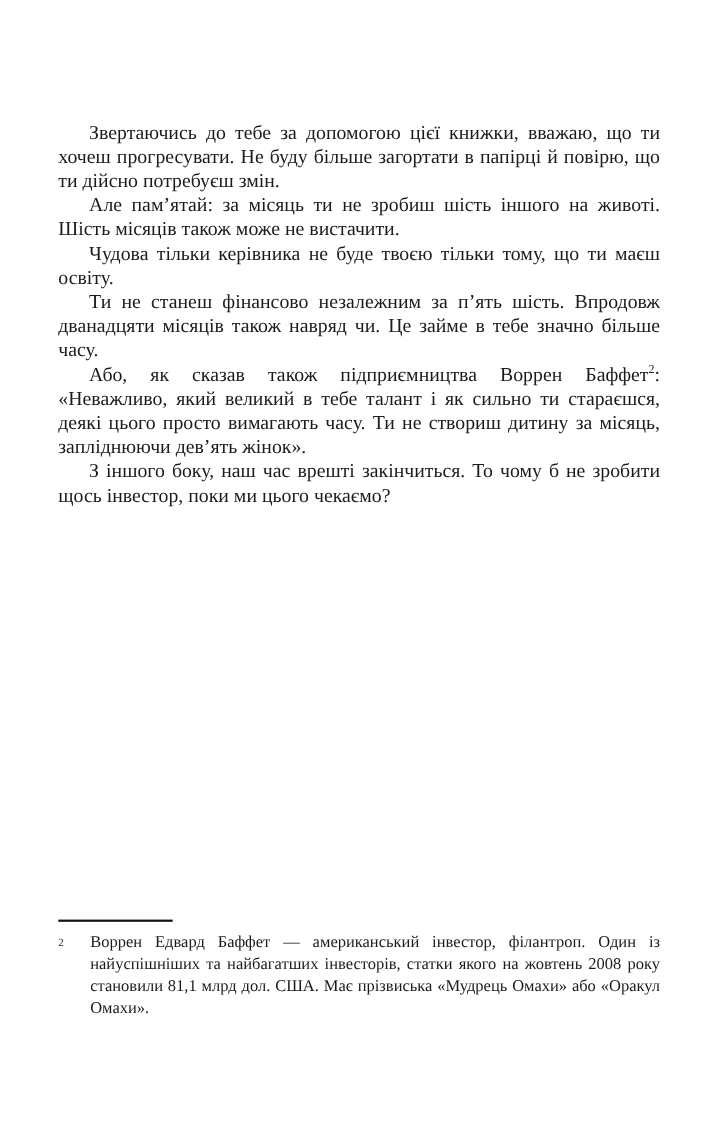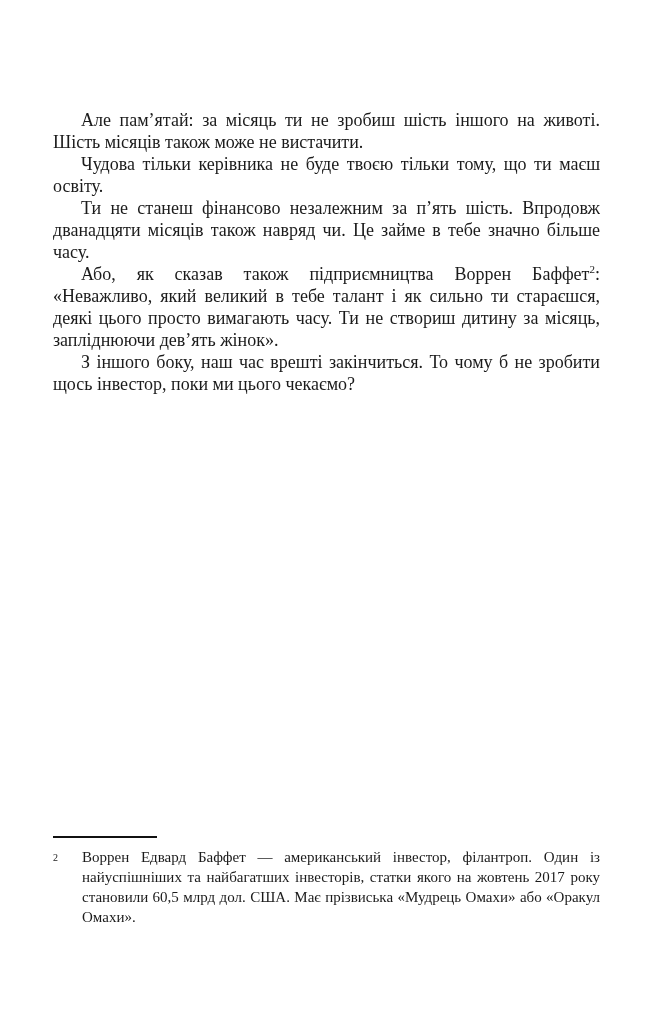--- a/index.html
+++ b/index.html
@@ -64,28 +64,29 @@
     flex: 1 1 auto;
     text-align: justify;
   }
 </style>
 </head>
 <body>
 
 <div class="book-page">
 
   <div class="body-text">
+    <p>Звертаючись до тебе за допомогою цієї книжки, вважаю, що ти хочеш прогресувати. Не буду більше загортати в папірці й повірю, що ти дійсно потребуєш змін.</p>
     <p>Але пам’ятай: за місяць ти не зробиш шість іншого на животі. Шість місяців також може не вистачити.</p>
     <p>Чудова тільки керівника не буде твоєю тільки тому, що ти маєш освіту.</p>
     <p>Ти не станеш фінансово незалежним за п’ять шість. Впродовж дванадцяти місяців також навряд чи. Це займе в тебе значно більше часу.</p>
     <p><span>Або, як сказав також підприємництва Воррен Баффет</span><sup class="footnote-ref">2</sup><span>: «Неважливо, який великий в тебе талант і як сильно ти стараєшся, деякі цього просто вимагають часу. Ти не створиш дитину за місяць, запліднюючи дев’ять жінок».</span></p>
     <p>З іншого боку, наш час врешті закінчиться. То чому б не зробити щось інвестор, поки ми цього чекаємо?</p>
   </div>
 
   <div class="footnote-block">
     <div class="footnote-rule"></div>
     <div class="footnote-body">
       <div class="footnote-marker">2</div>
-      <div class="footnote-text">Воррен Едвард Баффет — американський інвестор, філантроп. Один із найуспішніших та найбагатших інвесторів, статки якого на жовтень 2017 року становили 60,5 млрд дол. США. Має прізвиська «Мудрець Омахи» або «Оракул Омахи».</div>
+      <div class="footnote-text">Воррен Едвард Баффет — американський інвестор, філантроп. Один із найуспішніших та найбагатших інвесторів, статки якого на жовтень 2008 року становили 81,1 млрд дол. США. Має прізвиська «Мудрець Омахи» або «Оракул Омахи».</div>
     </div>
   </div>
 
 </div>
 
 </body></html>

